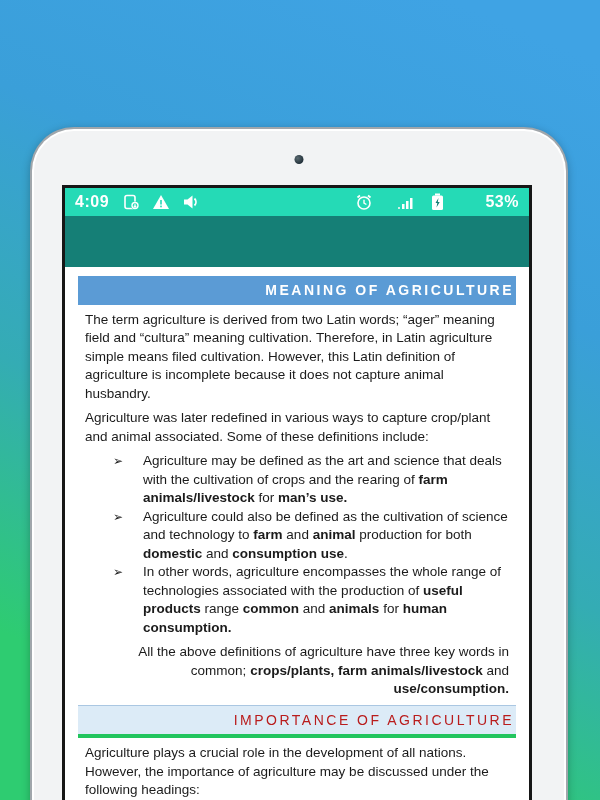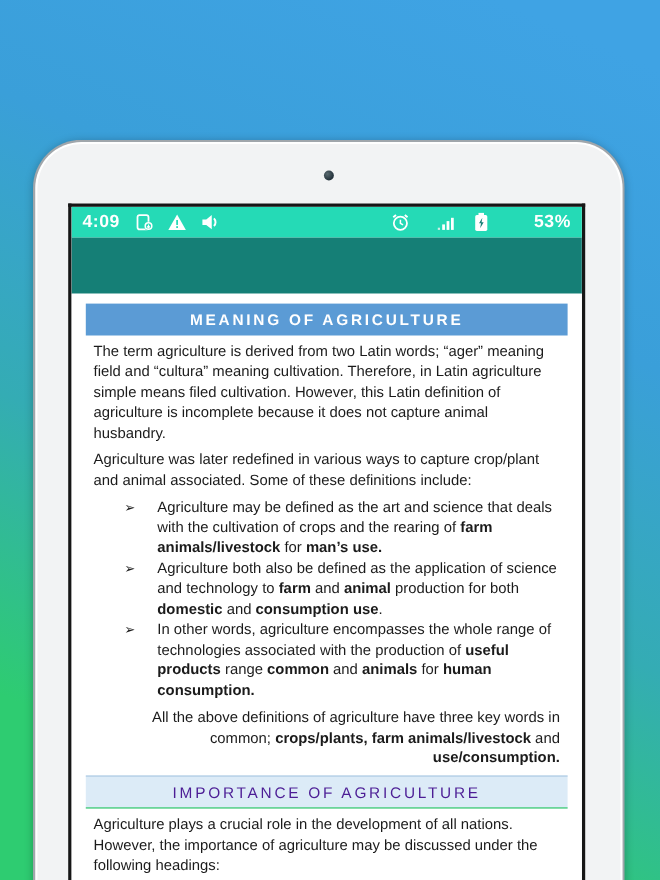--- a/index.html
+++ b/index.html
@@ -38,27 +38,27 @@
   .right-group .sicon{margin-right:0;margin-left:14px;}
   .battery-text{margin-left:6px;padding-left:35px;}
   
   .app-bar{height:51px;flex:0 0 51px;background:#157f76;}
   
   .doc{
     flex:1;background:#fff;color:#1b1b1b;overflow:hidden;
     padding:9px 13px 0;font-size:13.5px;line-height:18.5px;
   }
   .doc-heading{
-    text-align:center;letter-spacing:2.5px;font-size:14px;
+    text-align:right;letter-spacing:2.5px;font-size:14px;
     padding:5px 2px;margin:0;
   }
   .h-solid{background:#5b9bd5;color:#ffffff;font-weight:bold;}
   .h-light{
-    background:#dcebf7;color:#4c1d95;font-weight:normal;
-    border-top:1px solid #aac7e2;border-bottom:1px solid #22c55e;
+    background:#dcebf7;color:#b91c1c;font-weight:normal;
+    border-top:1px solid #aac7e2;border-bottom:4px solid #22c55e;
   }
   .h-light.partial{height:26px;box-sizing:border-box;}
   .doc p{margin:6px 7px;}
   .doc p.indent{margin-left:42px;text-align:right;}
   .doc ul{list-style:none;margin:6px 7px 6px 35px;padding:0;}
   .doc li{position:relative;padding-left:30px;margin:0;}
   .doc li .marker{
     position:absolute;left:0;top:0;
     font-family:"DejaVu Sans",sans-serif;font-size:12px;
   }
@@ -131,21 +131,21 @@
       </div>
 
       <div class="app-bar"></div>
 
       <div class="doc">
           <div class="doc-heading h-solid">MEANING OF AGRICULTURE</div>
           <p><span>The term agriculture is derived from two Latin words; “ager” meaning field and “cultura” meaning cultivation. Therefore, in Latin agriculture simple means filed cultivation. However, this Latin definition of agriculture is incomplete because it does not capture animal husbandry.</span></p>
           <p><span>Agriculture was later redefined in various ways to capture crop/plant and animal associated. Some of these definitions include:</span></p>
           <ul>
             <li><span class="marker">➢</span><span>Agriculture may be defined as the art and science that deals with the cultivation of crops and the rearing of </span><b>farm animals/livestock</b><span> for </span><b>man’s use.</b></li>
-            <li><span class="marker">➢</span><span>Agriculture both also be defined as the application of science and technology to </span><b>farm</b><span> and </span><b>animal</b><span> production for both </span><b>domestic</b><span> and </span><b>consumption use</b><span>.</span></li>
+            <li><span class="marker">➢</span><span>Agriculture could also be defined as the cultivation of science and technology to </span><b>farm</b><span> and </span><b>animal</b><span> production for both </span><b>domestic</b><span> and </span><b>consumption use</b><span>.</span></li>
             <li><span class="marker">➢</span><span>In other words, agriculture encompasses the whole range of technologies associated with the production of </span><b>useful products</b><span> range </span><b>common</b><span> and </span><b>animals</b><span> for </span><b>human consumption.</b></li>
           </ul>
           <p class="indent"><span>All the above definitions of agriculture have three key words in common; </span><b>crops/plants, farm animals/livestock</b><span> and </span><b>use/consumption.</b></p>
           <div class="doc-heading h-light">IMPORTANCE OF AGRICULTURE</div>
           <p><span>Agriculture plays a crucial role in the development of all nations. However, the importance of agriculture may be discussed under the following headings:</span></p>
           <div class="doc-heading h-light partial"></div>
         </div>
 
     </div>
   </div>

